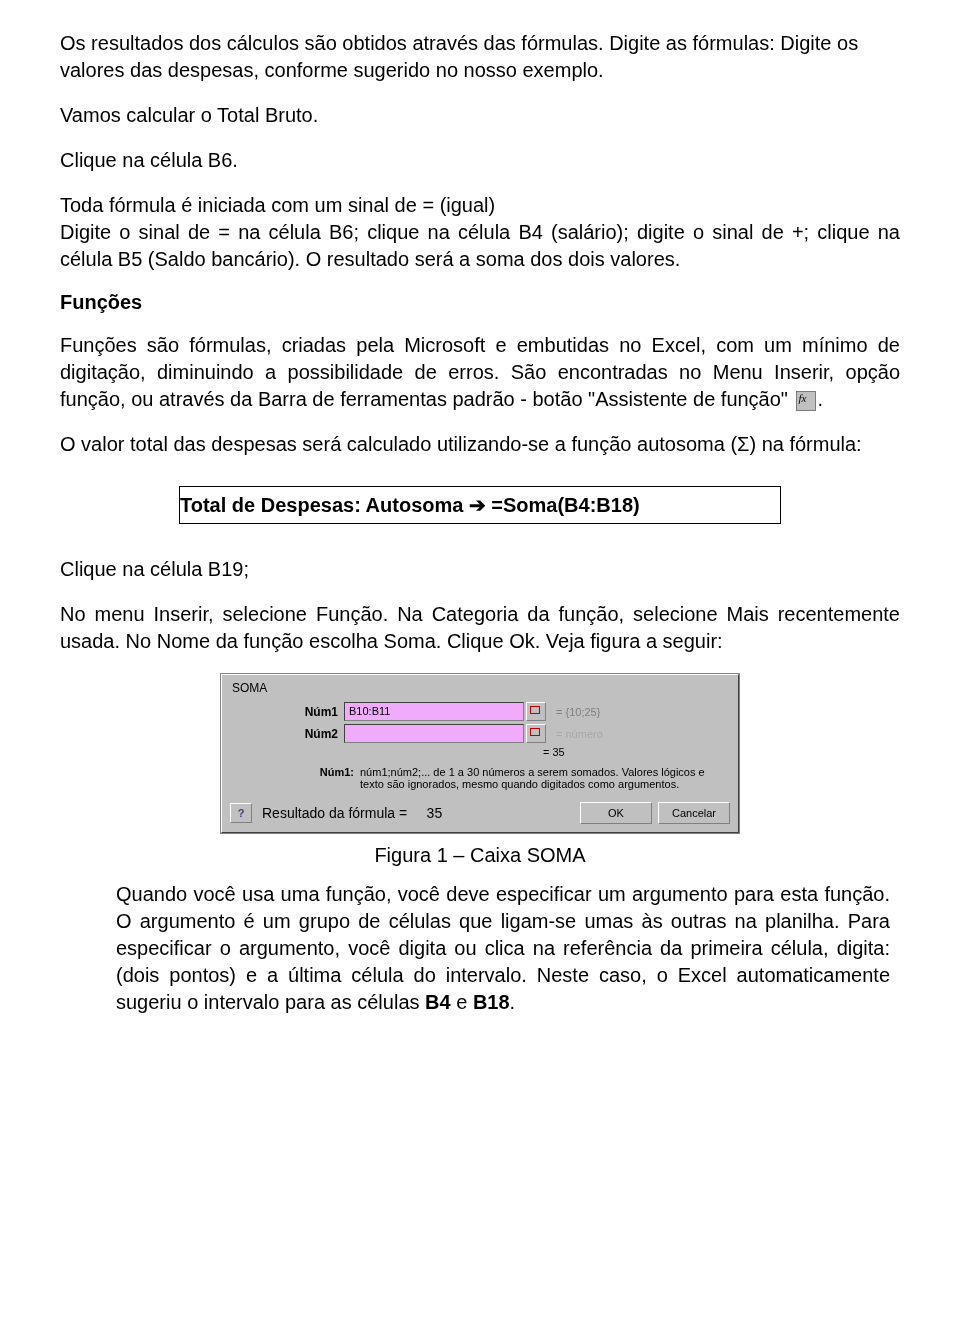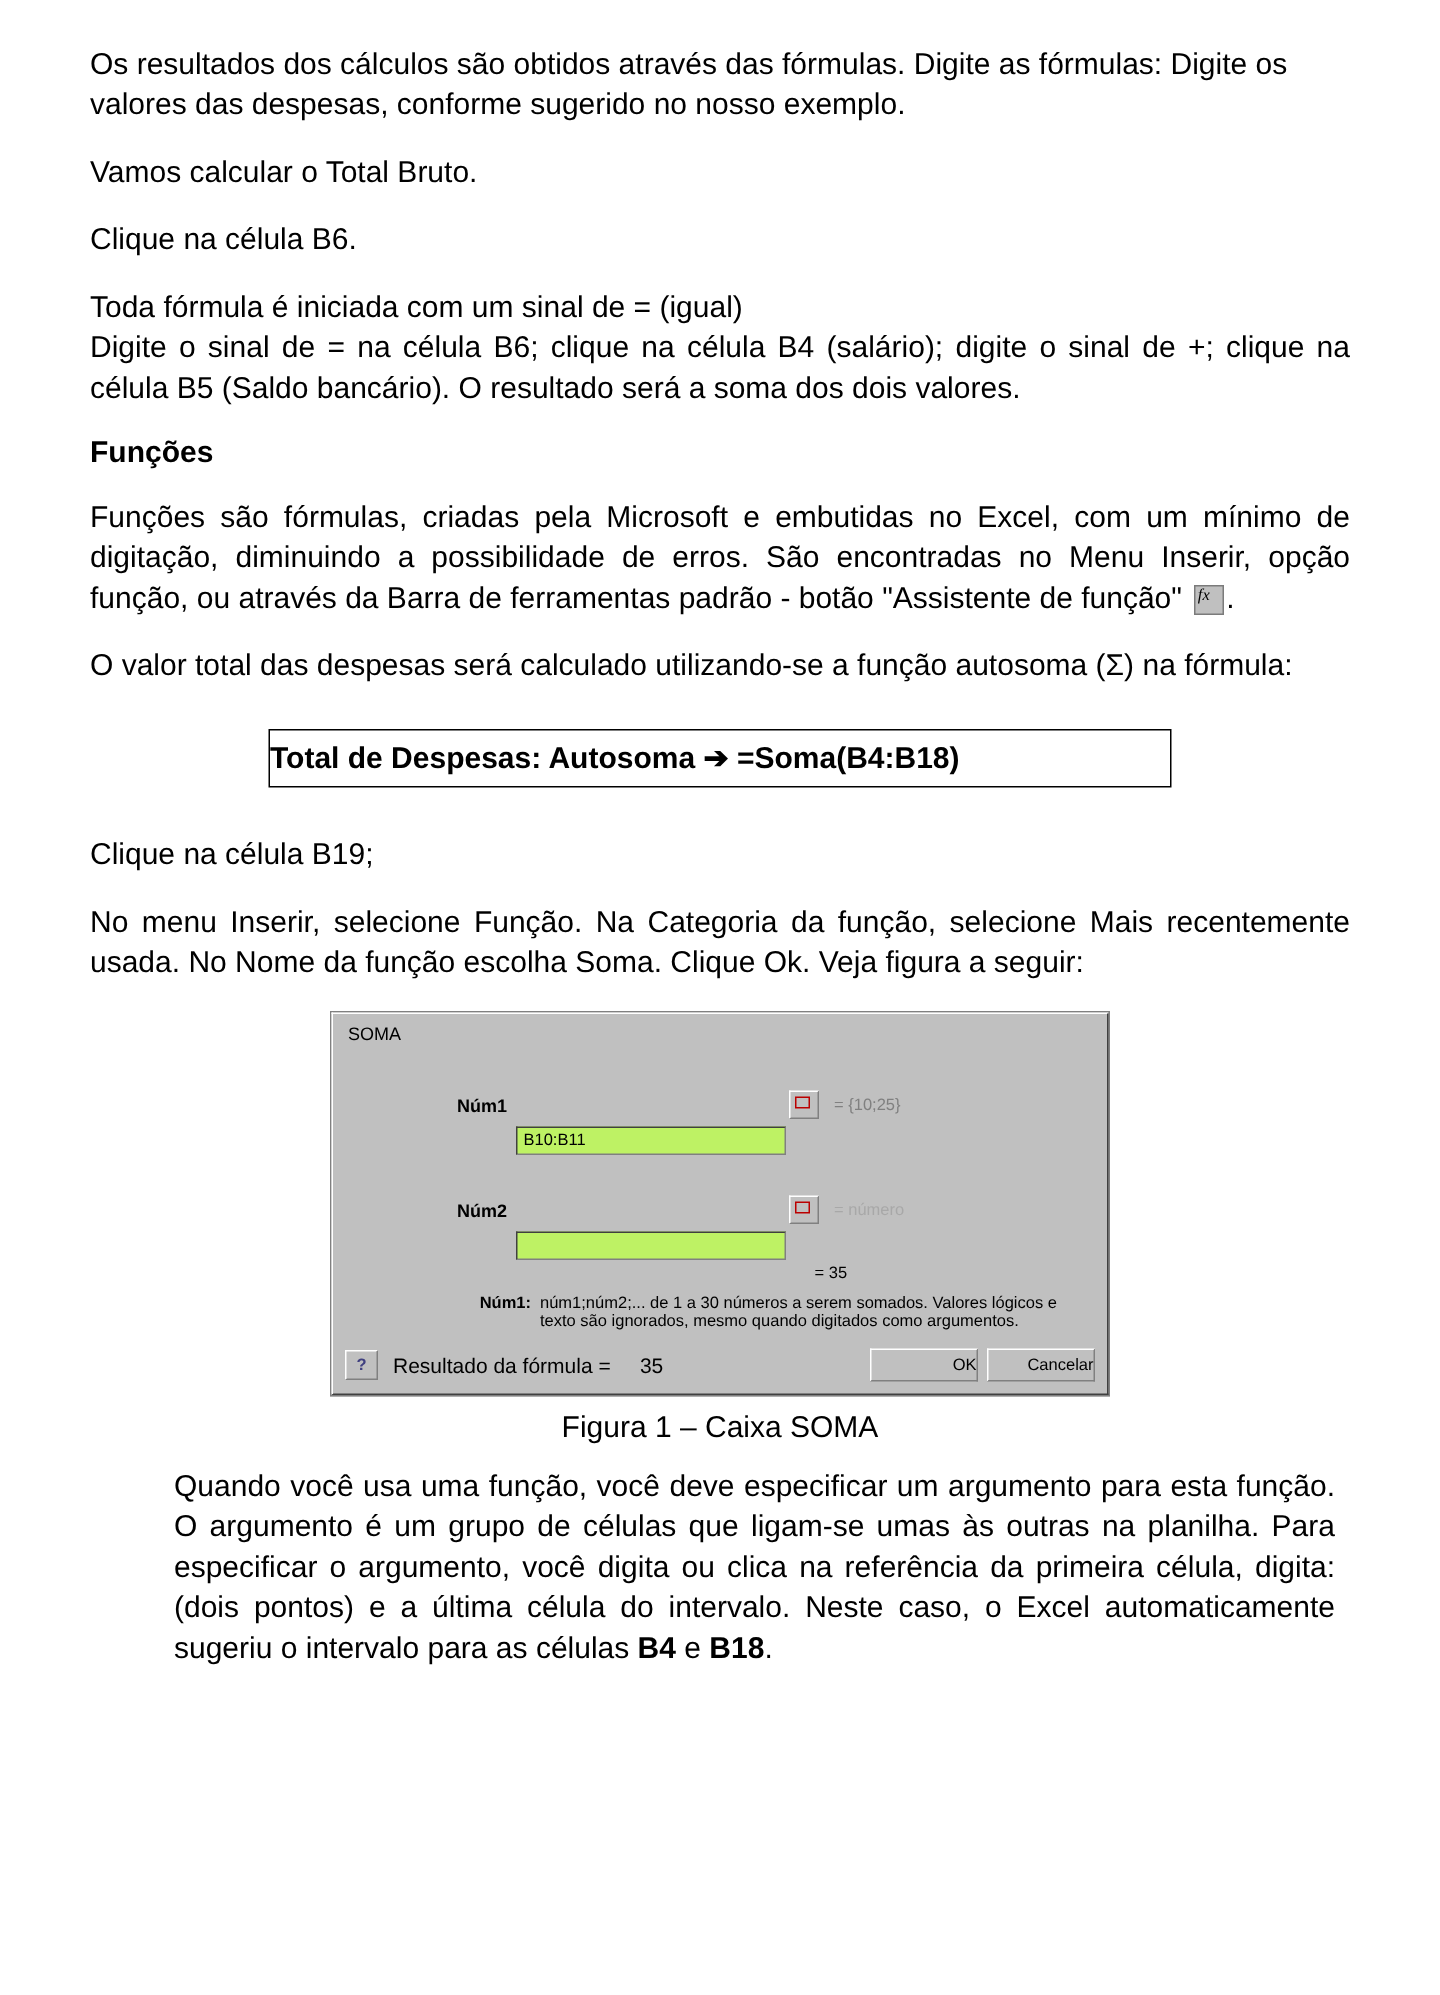--- a/index.html
+++ b/index.html
@@ -98,29 +98,28 @@
     font-weight: bold;
     padding-right: 6px;
   }
   .dlg-input {
     display: flex;
     align-items: center;
   }
   .dlg-field {
     width: 170px;
     height: 17px;
-    background: #bef264;
+    background: #f0abfc;
     border: 1px solid #808080;
     border-top-color: #404040;
     border-left-color: #404040;
     padding: 0 4px;
     font-size: 11px;
     line-height: 17px;
     color: #000;
-    margin-top: 48px;
   }
   .dlg-refbtn {
     width: 18px;
     height: 17px;
     background: #c0c0c0;
     border: 1px solid #fff;
     border-right-color: #808080;
     border-bottom-color: #808080;
     margin-left: 2px;
     position: relative;
@@ -187,21 +186,21 @@
     font-size: 14px;
     flex: 1;
   }
   .dlg-btn {
     width: 70px;
     height: 20px;
     background: #c0c0c0;
     border: 1px solid #fff;
     border-right-color: #808080;
     border-bottom-color: #808080;
-    text-align: right;
+    text-align: center;
     font-size: 11px;
     line-height: 20px;
     margin-left: 6px;
   }
   .fig-caption {
     text-align: center;
     font-size: 20px;
     margin: 4px 0 14px 0;
   }
   .indent-block {

